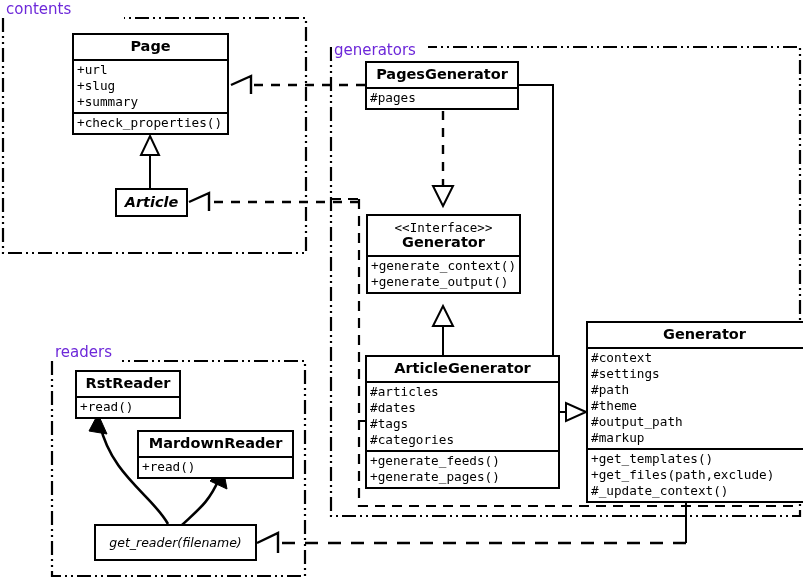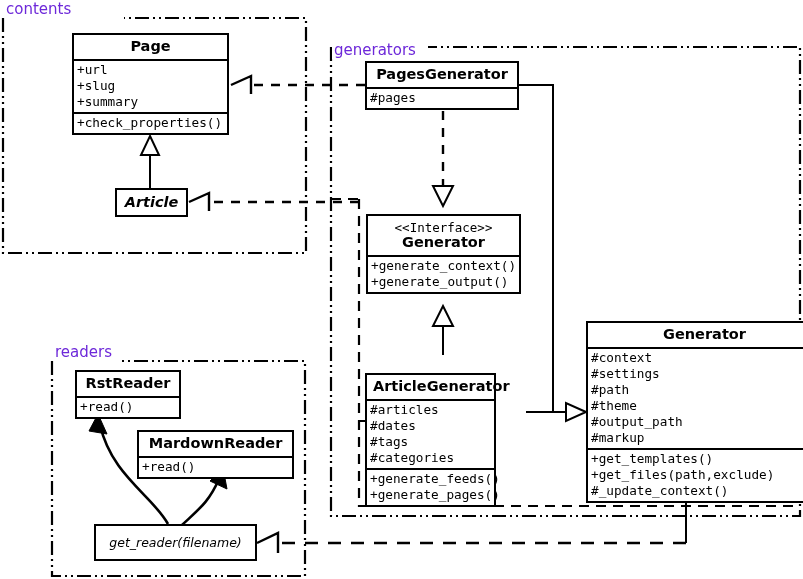--- a/index.html
+++ b/index.html
@@ -147,21 +147,21 @@
 
   <div class="uml" style="left:366px; top:214px; width:155px;">
     <div class="stereo">&lt;&lt;Interface&gt;&gt;</div>
     <div class="title" style="padding-top:0;">Generator</div>
     <div class="compartment">
       <div>+generate_context()</div>
       <div>+generate_output()</div>
     </div>
   </div>
 
-  <div class="uml" style="left:365px; top:373px; width:131px;">
+  <div class="uml" style="left:365px; top:355px; width:195px;">
     <div class="title">ArticleGenerator</div>
     <div class="compartment">
       <div>#articles</div>
       <div>#dates</div>
       <div>#tags</div>
       <div>#categories</div>
     </div>
     <div class="compartment">
       <div>+generate_feeds()</div>
       <div>+generate_pages()</div>

